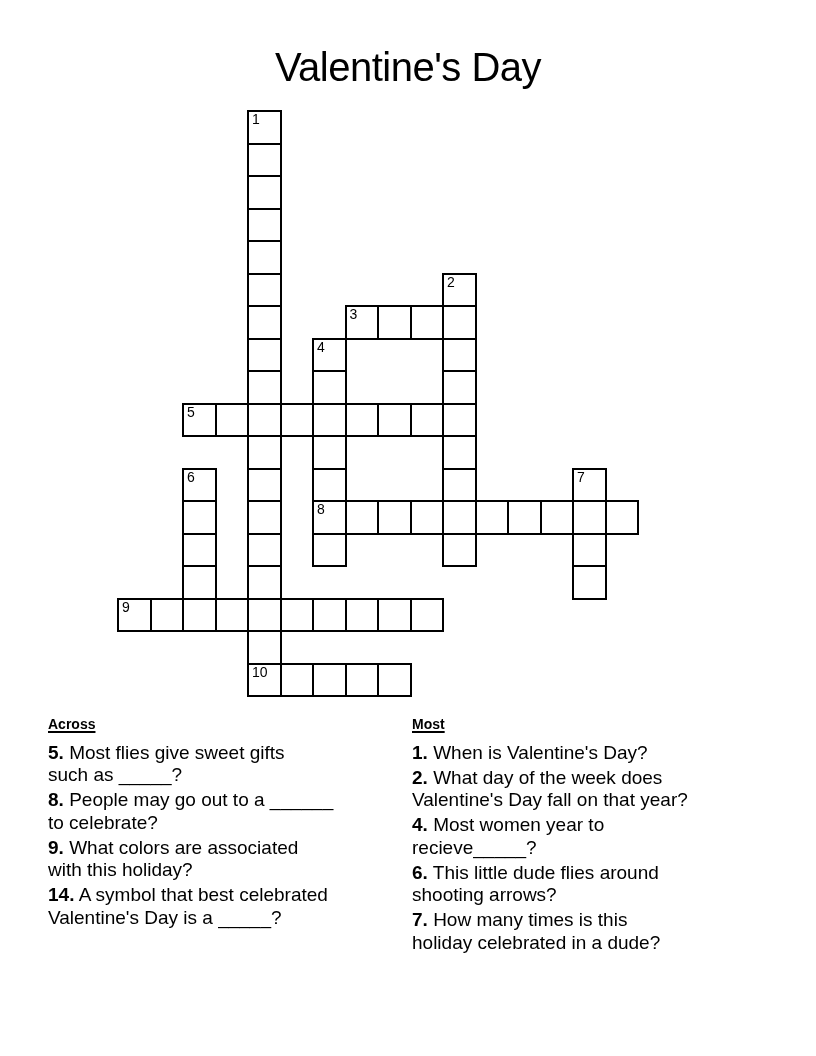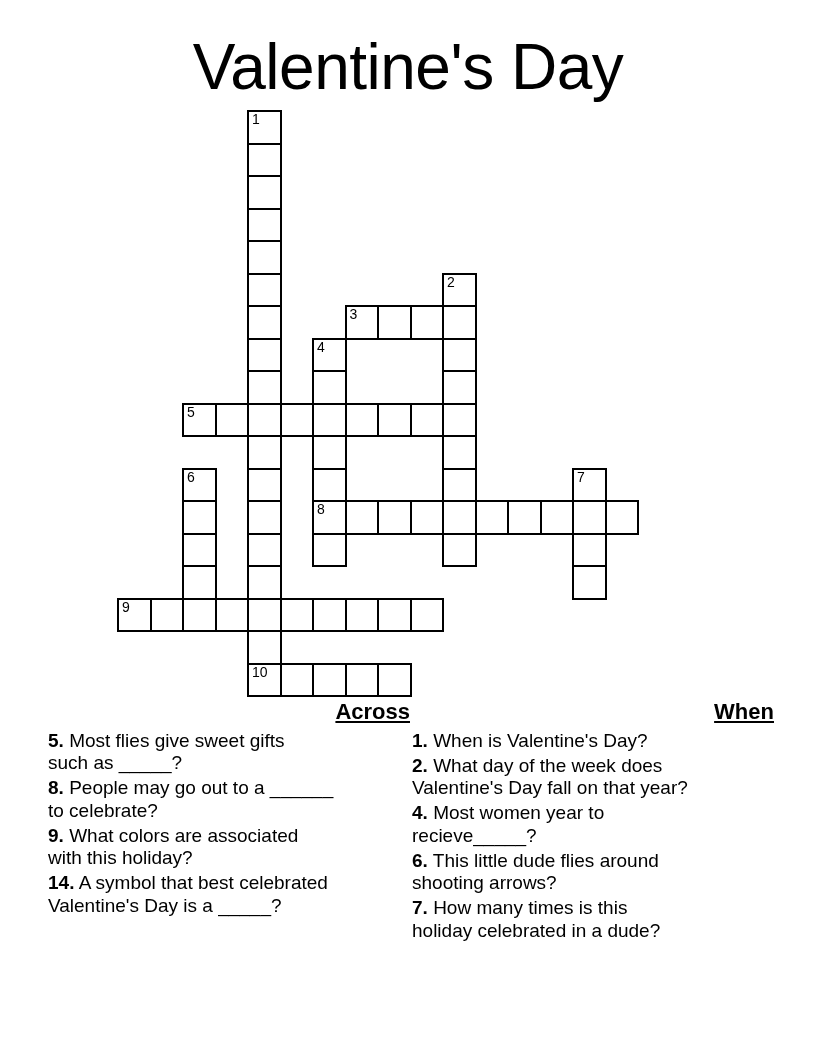--- a/index.html
+++ b/index.html
@@ -8,43 +8,43 @@
     background:#ffffff;
     font-family:"Liberation Sans", sans-serif;
     position:relative; overflow:hidden;
     color:#000;
   }
   .page { position:absolute; inset:0; background:#ffffff; }
 
   .title {
     position:absolute; top:43px; left:0; right:0;
     margin:0; text-align:center;
-    font-size:64px; line-height:48px; font-weight:400;
+    font-size:40px; line-height:48px; font-weight:400;
     letter-spacing:-0.5px; color:#000;
   }
 
   #grid { position:absolute; inset:0; }
   #grid .cell {
     position:absolute; box-sizing:border-box;
     border:2px solid #000000; background:#ffffff;
   }
   #grid .cell-num {
     position:absolute; top:0px; left:3px;
     font-size:14px; line-height:15px; color:#000;
   }
 
   .clues-col {
     position:absolute; top:701px; width:362px;
     font-size:19px; line-height:22.5px; color:#000;
   }
   .clues-col.across-col { left:48px; }
   .clues-col.down-col   { left:412px; }
   .clues-col h2 {
-    margin:0 0 6px 0; font-size:22px; line-height:22.5px; font-weight:700;
-    text-decoration:underline; text-decoration-thickness:2px; text-underline-offset:2px;text-align:right;
+    margin:12px 0 6px 0; font-size:14px; line-height:22.5px; font-weight:700;
+    text-decoration:underline; text-decoration-thickness:2px; text-underline-offset:2px;
   }
   .clue { margin:0 0 2.5px 0; white-space:pre-line; }
   .clue b { font-weight:700; }
 </style>
 </head>
 <body>
 
 <div class="page">
   <h1 class="title">Valentine's Day</h1>
 
@@ -148,21 +148,21 @@
 such as _____?</span></p>
     <p class="clue"><b>8.</b> <span>People may go out to a ______
 to celebrate?</span></p>
     <p class="clue"><b>9.</b> <span>What colors are associated
 with this holiday?</span></p>
     <p class="clue"><b>14.</b> <span>A symbol that best celebrated
 Valentine's Day is a _____?</span></p>
   </section>
 
   <section class="clues-col down-col">
-    <h2>When</h2>
+    <h2>Most</h2>
     <p class="clue"><b>1.</b> <span>When is Valentine's Day?</span></p>
     <p class="clue"><b>2.</b> <span>What day of the week does
 Valentine's Day fall on that year?</span></p>
     <p class="clue"><b>4.</b> <span>Most women year to
 recieve_____?</span></p>
     <p class="clue"><b>6.</b> <span>This little dude flies around
 shooting arrows?</span></p>
     <p class="clue"><b>7.</b> <span>How many times is this
 holiday celebrated in a dude?</span></p>
   </section>

